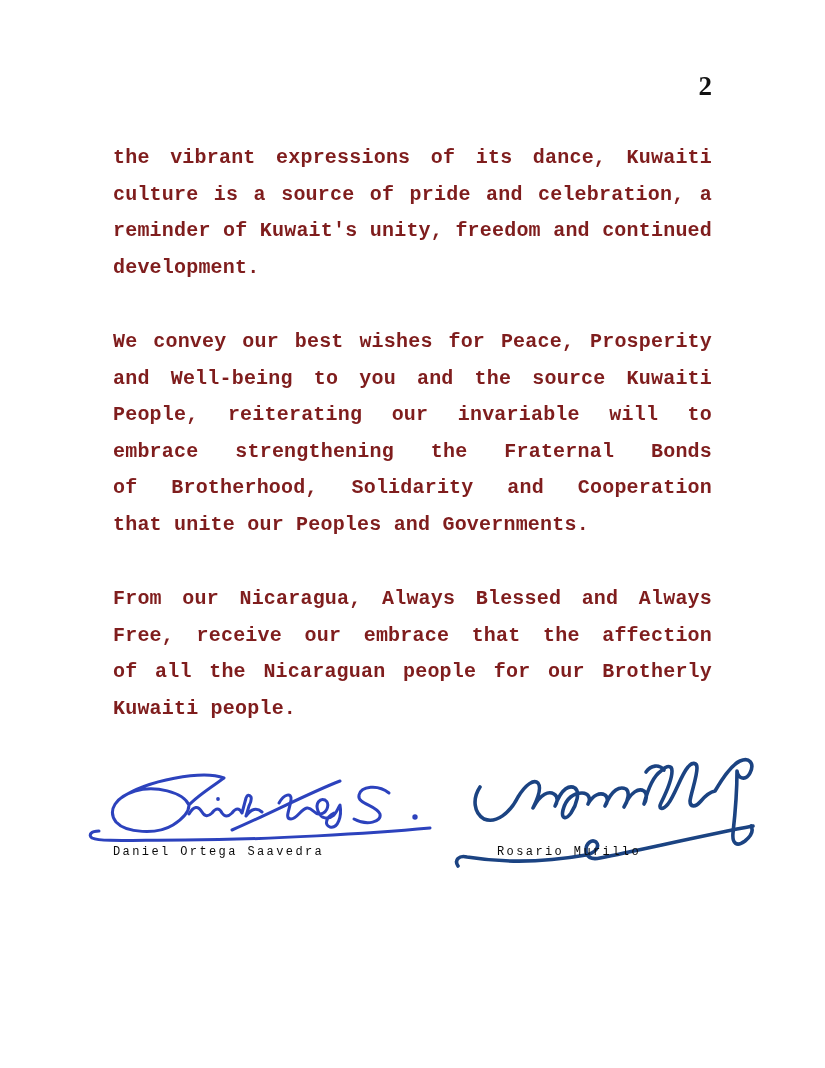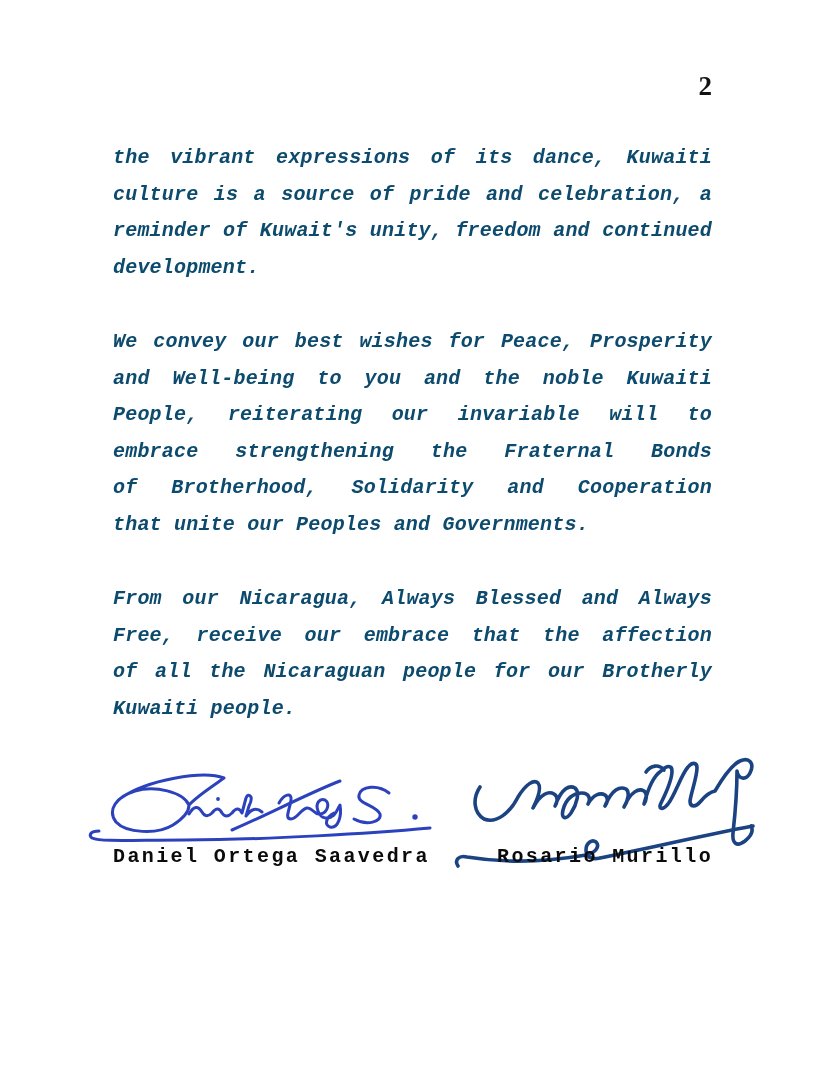--- a/index.html
+++ b/index.html
@@ -20,37 +20,36 @@
     line-height: 28px;
     color: #121212;
   }
   .content { margin: 40px 113px 0 113px; width: 599px; }
   .para {
     margin: 0 0 38px 0;
     font-size: 20px;
     font-weight: 700;
     line-height: 36.5px;
     letter-spacing: 0.2px;
-    color: #0c4a6e;
-    font-style: italic;
+    color: #7f1d1d;
   }
   .line { text-align: justify; text-align-last: justify; }
   .line.short { text-align-last: left; }
   .sig-section { position: relative; height: 220px; }
   .sig-svg { position: absolute; }
   .sig-svg path { fill: none; stroke-linecap: round; stroke-linejoin: round; }
   #sig-ortega { left: -28px; top: 7px; }
   #sig-ortega path { stroke-width: 3; }
   #sig-murillo { left: 337px; top: -18px; }
   #sig-murillo path { stroke-width: 3.6; }
   .sig-name {
     position: absolute;
     top: 80px;
-    font-size: 20px;
-    font-weight: 700;
+    font-size: 12px;
+    font-weight: 400;
     letter-spacing: 2.4px;
     color: #0b0b0b;
     white-space: nowrap;
   }
   #sig-name-ortega { left: 0px; }
   #sig-name-murillo { left: 384px; }
 </style>
 </head>
 <body>
 
@@ -62,21 +61,21 @@
 
     <div class="para">
       <div class="line">the vibrant expressions of its dance, Kuwaiti</div>
       <div class="line">culture is a source of pride and celebration, a</div>
       <div class="line">reminder of Kuwait's unity, freedom and continued</div>
       <div class="line short">development.</div>
     </div>
 
     <div class="para">
       <div class="line">We convey our best wishes for Peace, Prosperity</div>
-      <div class="line">and Well-being to you and the noble Kuwaiti</div>
+      <div class="line">and Well-being to you and the source Kuwaiti</div>
       <div class="line">People, reiterating our invariable will to</div>
       <div class="line">embrace strengthening the Fraternal Bonds</div>
       <div class="line">of Brotherhood, Solidarity and Cooperation</div>
       <div class="line short">that unite our Peoples and Governments.</div>
     </div>
 
     <div class="para">
       <div class="line">From our Nicaragua, Always Blessed and Always</div>
       <div class="line">Free, receive our embrace that the affection</div>
       <div class="line">of all the Nicaraguan people for our Brotherly</div>

